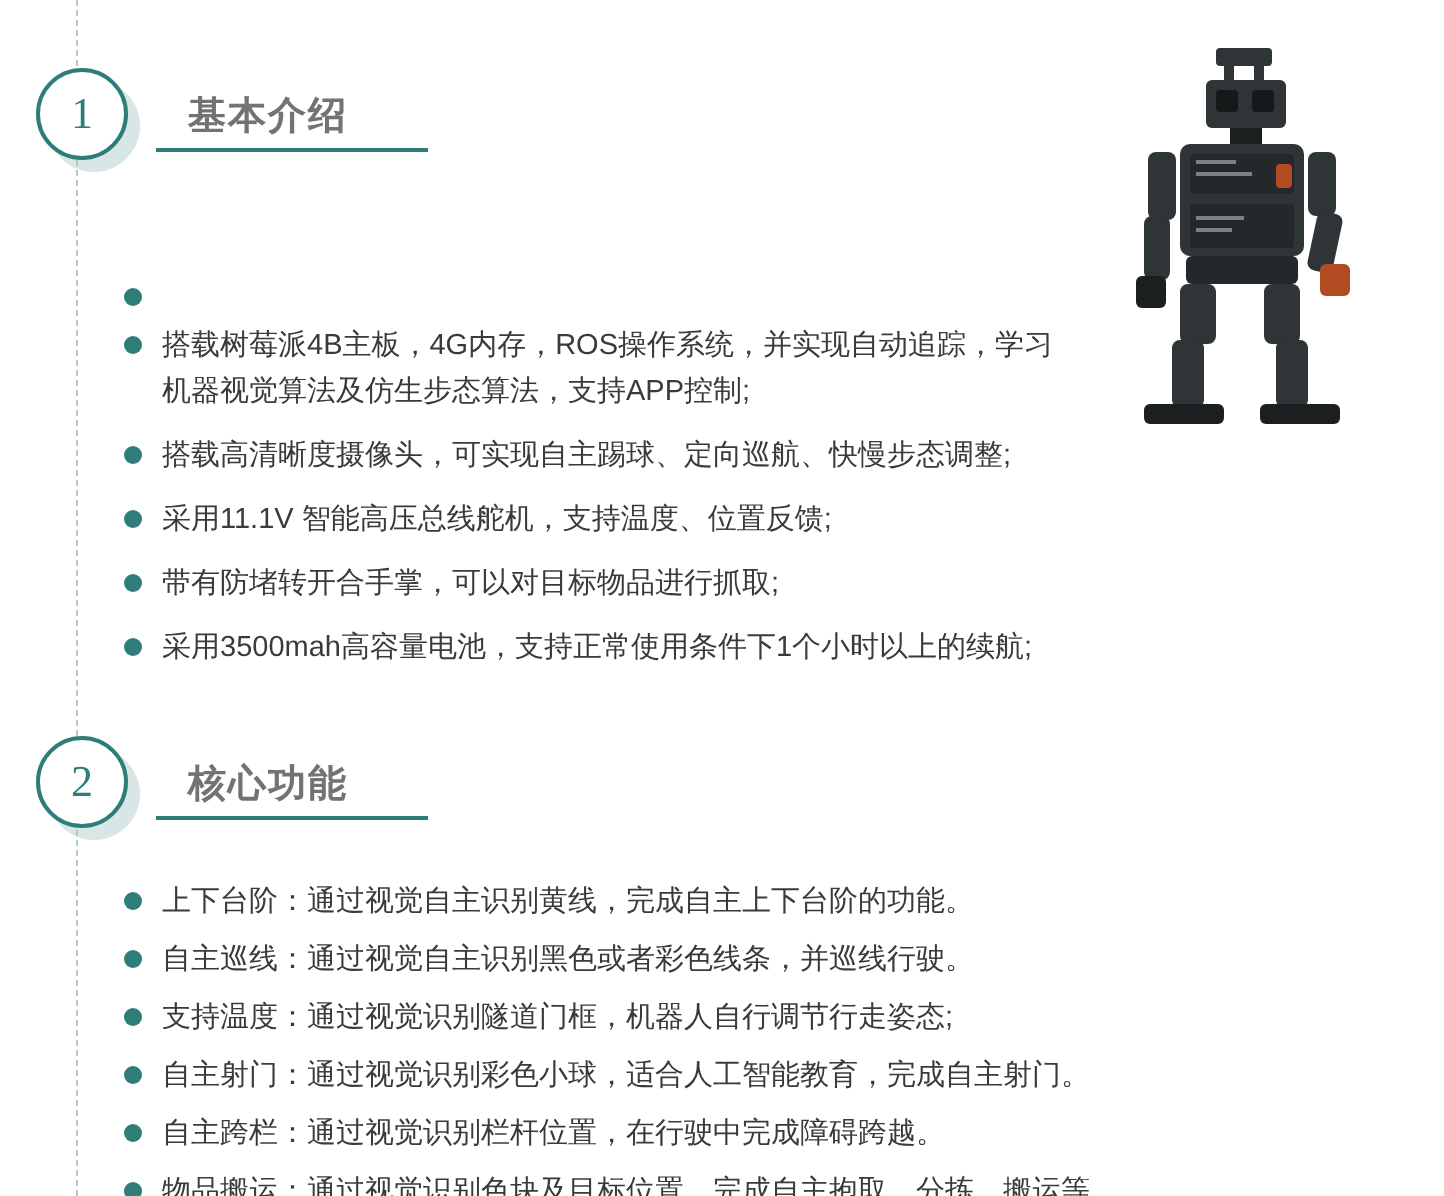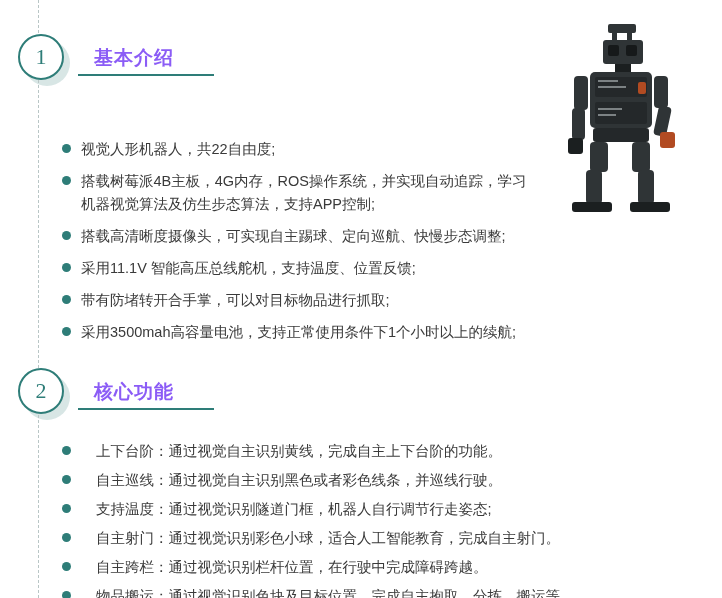--- a/index.html
+++ b/index.html
@@ -63,21 +63,21 @@
     height: 46px;
     border-radius: 50%;
     background: #d8e6e5;
     z-index: -1;
   }
   .header-title {
     position: absolute;
     left: 44px;
     top: 8px;
     font-size: 19px;
-    color: #8b5cf6;
+    color: #737373;
     font-weight: bold;
     letter-spacing: 1px;
     padding: 3px 22px 3px 32px;
     white-space: nowrap;
   }
   .header-underline {
     position: absolute;
     left: 60px;
     top: 40px;
     height: 2px;
@@ -106,21 +106,20 @@
   }
   .bullet-text {
     font-size: 14.5px;
     line-height: 23px;
     color: #3a3a3a;
     max-width: 455px;
   }
 
   .section2 .bullet-item {
     margin-bottom: 6px;
-    gap: 15px;
   }
   .section2 .bullet-text {
     max-width: 470px;
   }
 
   
   .robot-figure {
     position: absolute;
     left: 546px;
     top: 20px;
@@ -143,21 +142,20 @@
     <div class="header-title">基本介绍</div>
     <div class="header-underline"></div>
     <div class="badge">
       <span>1</span>
     </div>
   </div>
 
   <div class="bullet-list section1" style="top:138px;">
     <div class="bullet-item">
       <span class="bullet-dot"></span>
-      <span class="bullet-text">视觉人形机器人，共22自由度;</span>
     </div>
     <div class="bullet-item">
       <span class="bullet-dot"></span>
       <span class="bullet-text">搭载树莓派4B主板，4G内存，ROS操作系统，并实现自动追踪，学习机器视觉算法及仿生步态算法，支持APP控制;</span>
     </div>
     <div class="bullet-item">
       <span class="bullet-dot"></span>
       <span class="bullet-text">搭载高清晰度摄像头，可实现自主踢球、定向巡航、快慢步态调整;</span>
     </div>
     <div class="bullet-item">

